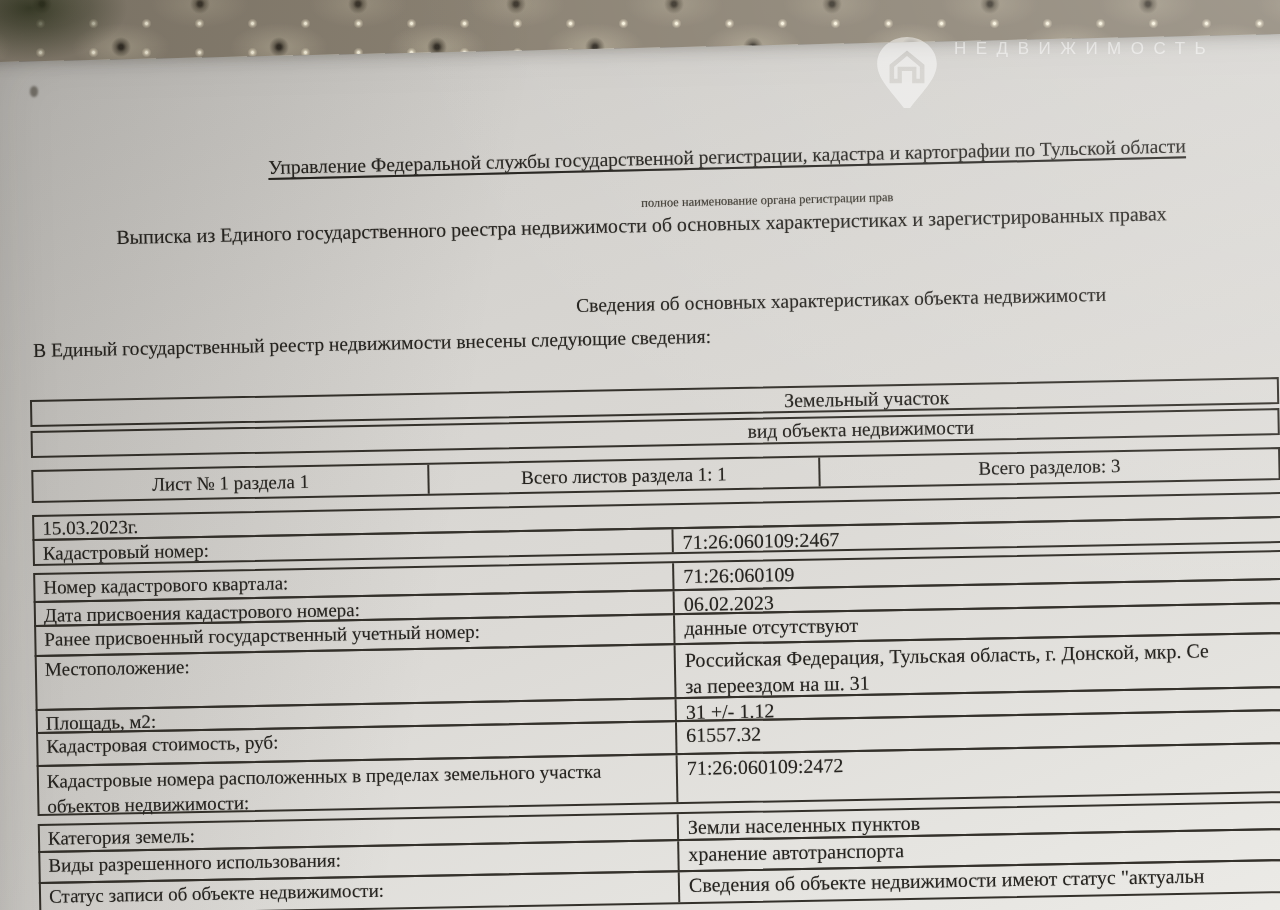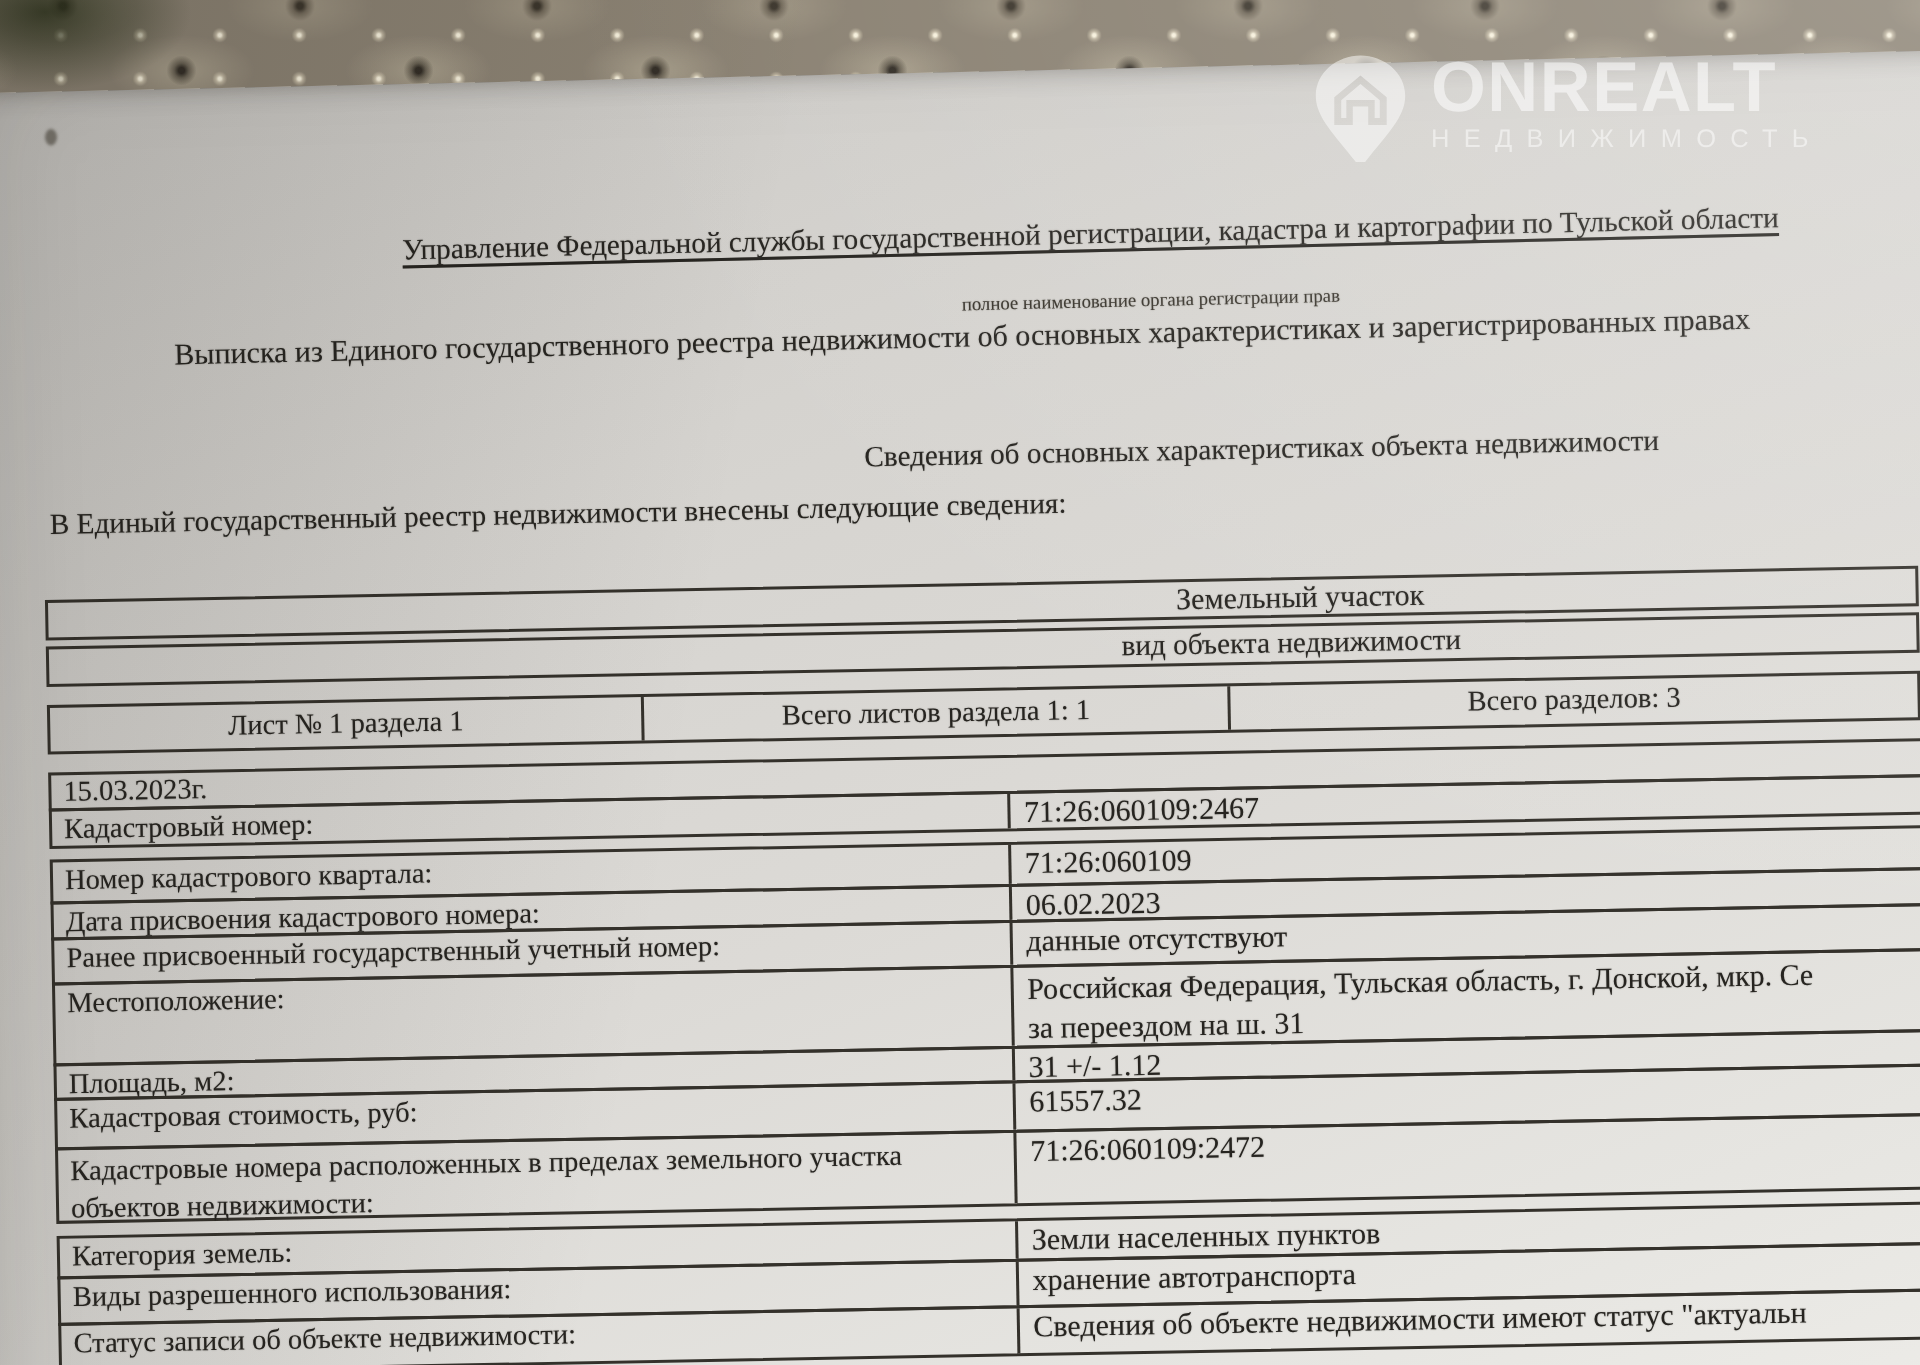--- a/index.html
+++ b/index.html
@@ -171,19 +171,18 @@
   </div>
 
   <div class="watermark">
     <svg class="wm-icon" viewBox="0 0 64 72">
       <path fill="#ffffff" fill-rule="evenodd" d="
         M32 1 C47 1 61 12 61 27 C61 41 49 52 35 70 L29 70 C15 52 3 41 3 27 C3 12 17 1 32 1 Z
         M32 14 L49 28 L49 46 L37 46 L37 34 L27 34 L27 46 L15 46 L15 28 Z
         M32 19.5 L19.5 30 L19.5 41.5 L22.8 41.5 L22.8 29.8 L41.2 29.8 L41.2 41.5 L44.5 41.5 L44.5 30 Z"></path>
     </svg>
     <div class="wm-text">
-      <div class="wm-brand">ONREALT</div>
       <div class="wm-tagline">НЕДВИЖИМОСТЬ</div>
     </div>
   </div>
 
   <div class="photo-shade"></div>
 </div>
 
 </body></html>

